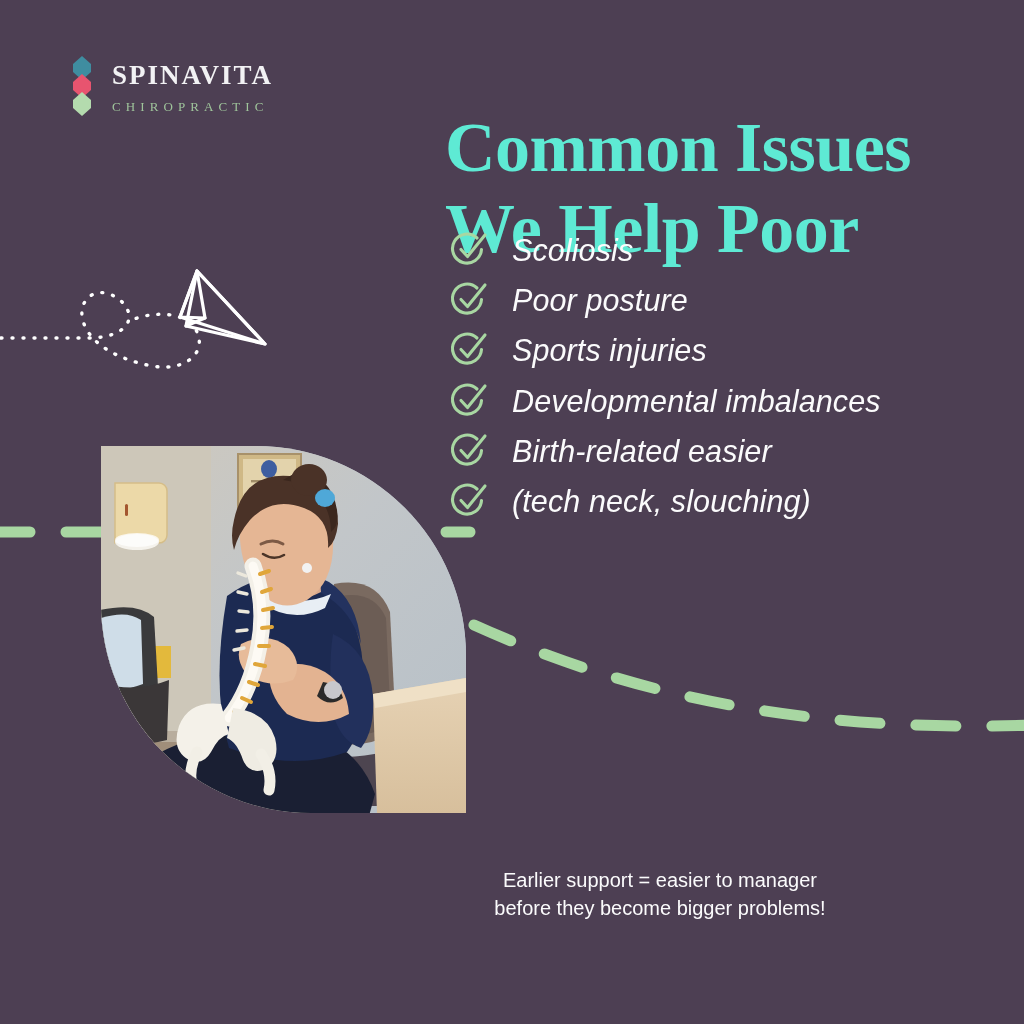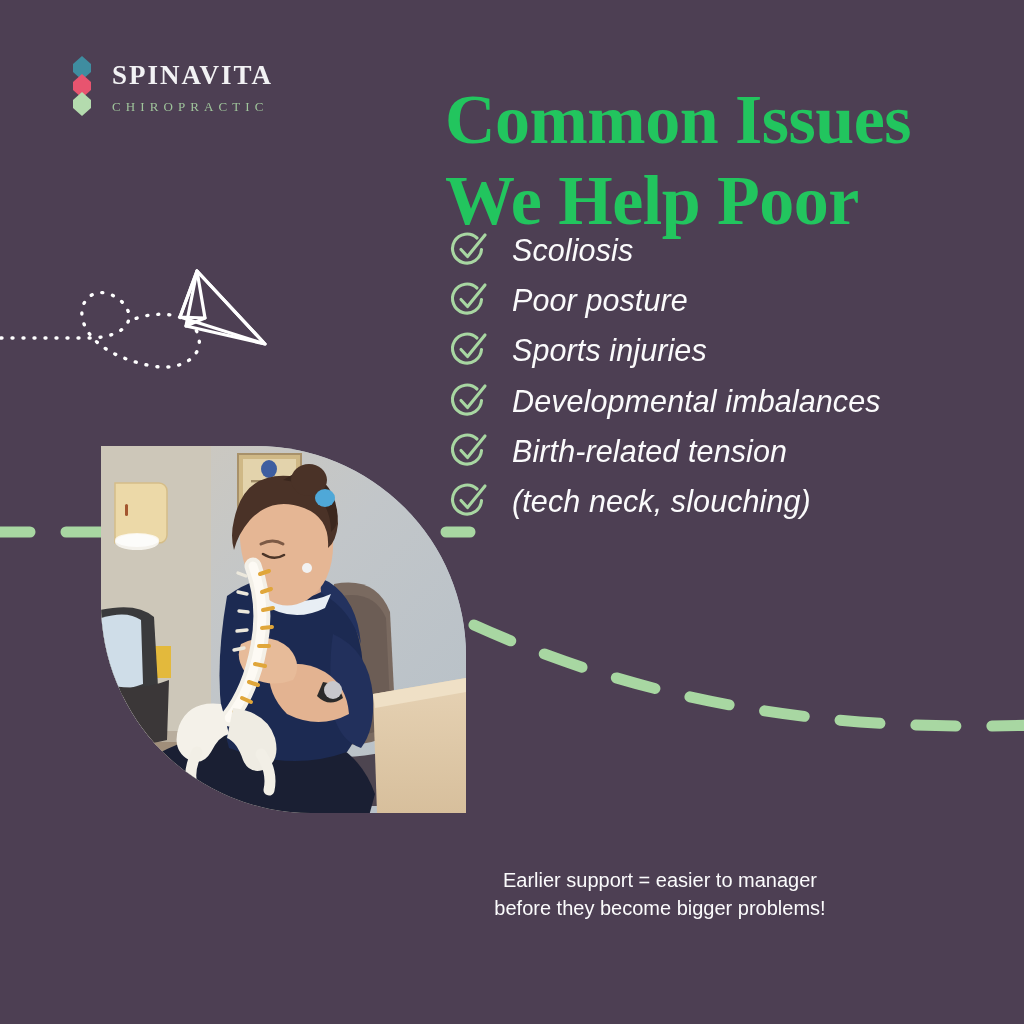--- a/index.html
+++ b/index.html
@@ -55,27 +55,27 @@
     font-family: Liberation Serif, serif;
     font-size: 13px;
     letter-spacing: 5.1px;
     color: #9fc49b;
   }
 
   
   #heading {
     position: absolute;
     left: 445px;
-    top: 32px;
+    top: 60px;
     width: 540px;
     font-family: "Liberation Serif", serif;
     font-weight: bold;
     font-size: 70px;
     line-height: 1.16;
-    color: #22c55e;
+    color: #5eead4;
     letter-spacing: -0.5px;
   }
   #heading .hl { display: block; }
 
   
   #checklist {
     position: absolute;
     left: 447px;
     top: 228px;
     width: 560px;
@@ -348,21 +348,21 @@
         <span>Developmental imbalances</span>
       </div>
     </div>
 
     <div class="check-row">
       <svg class="check-icon" viewBox="0 0 44 38">
         <path d="M30 7 A14.5 14.5 0 1 0 34.5 18.5" fill="none" stroke="#a8d7a2" stroke-width="3.1" stroke-linecap="round"></path>
         <path d="M14 18.5 L20.5 25.5 L38 4" fill="none" stroke="#a8d7a2" stroke-width="3.1" stroke-linecap="round" stroke-linejoin="round"></path>
       </svg>
       <div class="check-label">
-        <span>Birth-related tension</span>
+        <span>Birth-related easier</span>
       </div>
     </div>
 
     <div class="check-row">
       <svg class="check-icon" viewBox="0 0 44 38">
         <path d="M30 7 A14.5 14.5 0 1 0 34.5 18.5" fill="none" stroke="#a8d7a2" stroke-width="3.1" stroke-linecap="round"></path>
         <path d="M14 18.5 L20.5 25.5 L38 4" fill="none" stroke="#a8d7a2" stroke-width="3.1" stroke-linecap="round" stroke-linejoin="round"></path>
       </svg>
       <div class="check-label">
         <span class="sub">(tech neck, slouching)</span>

